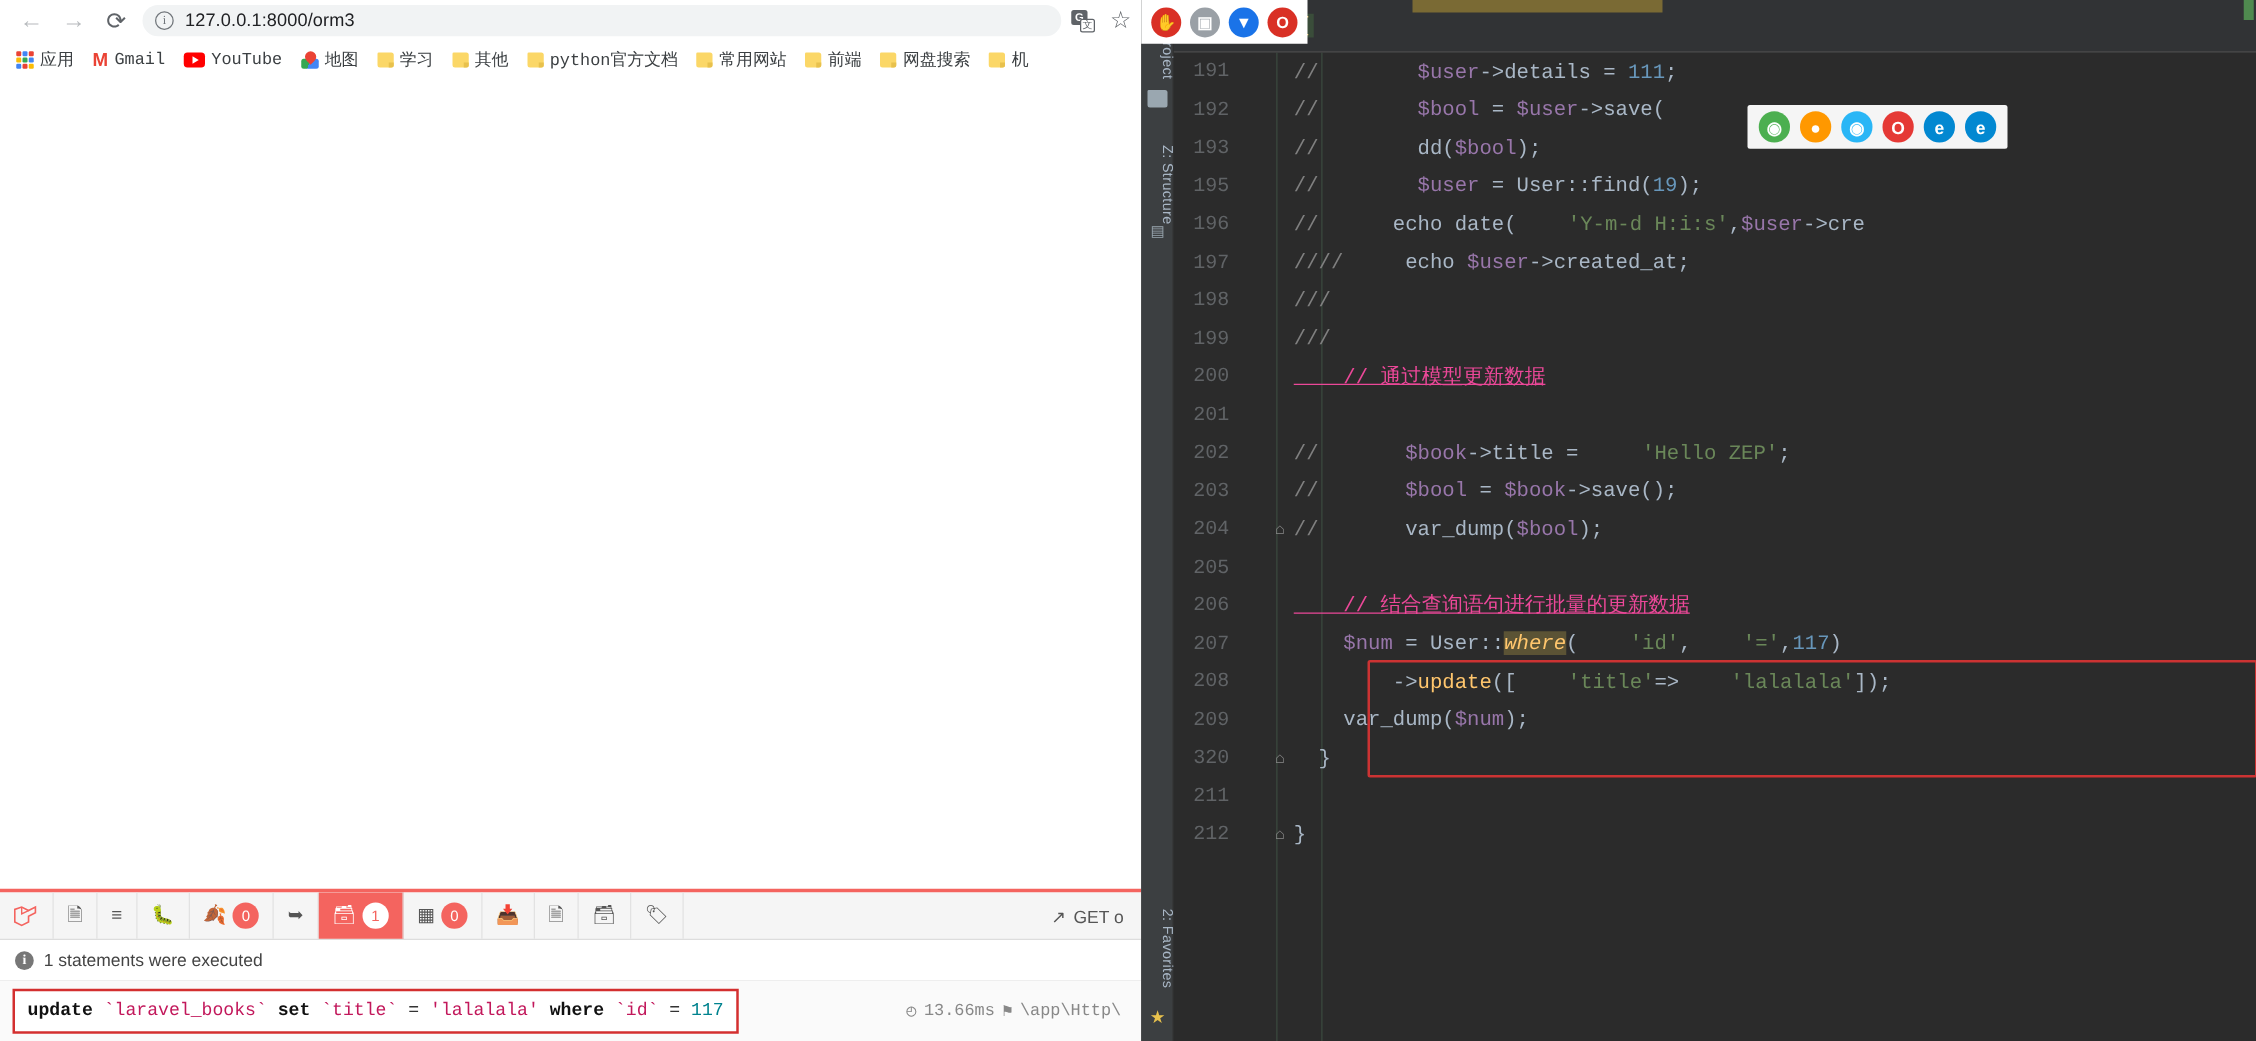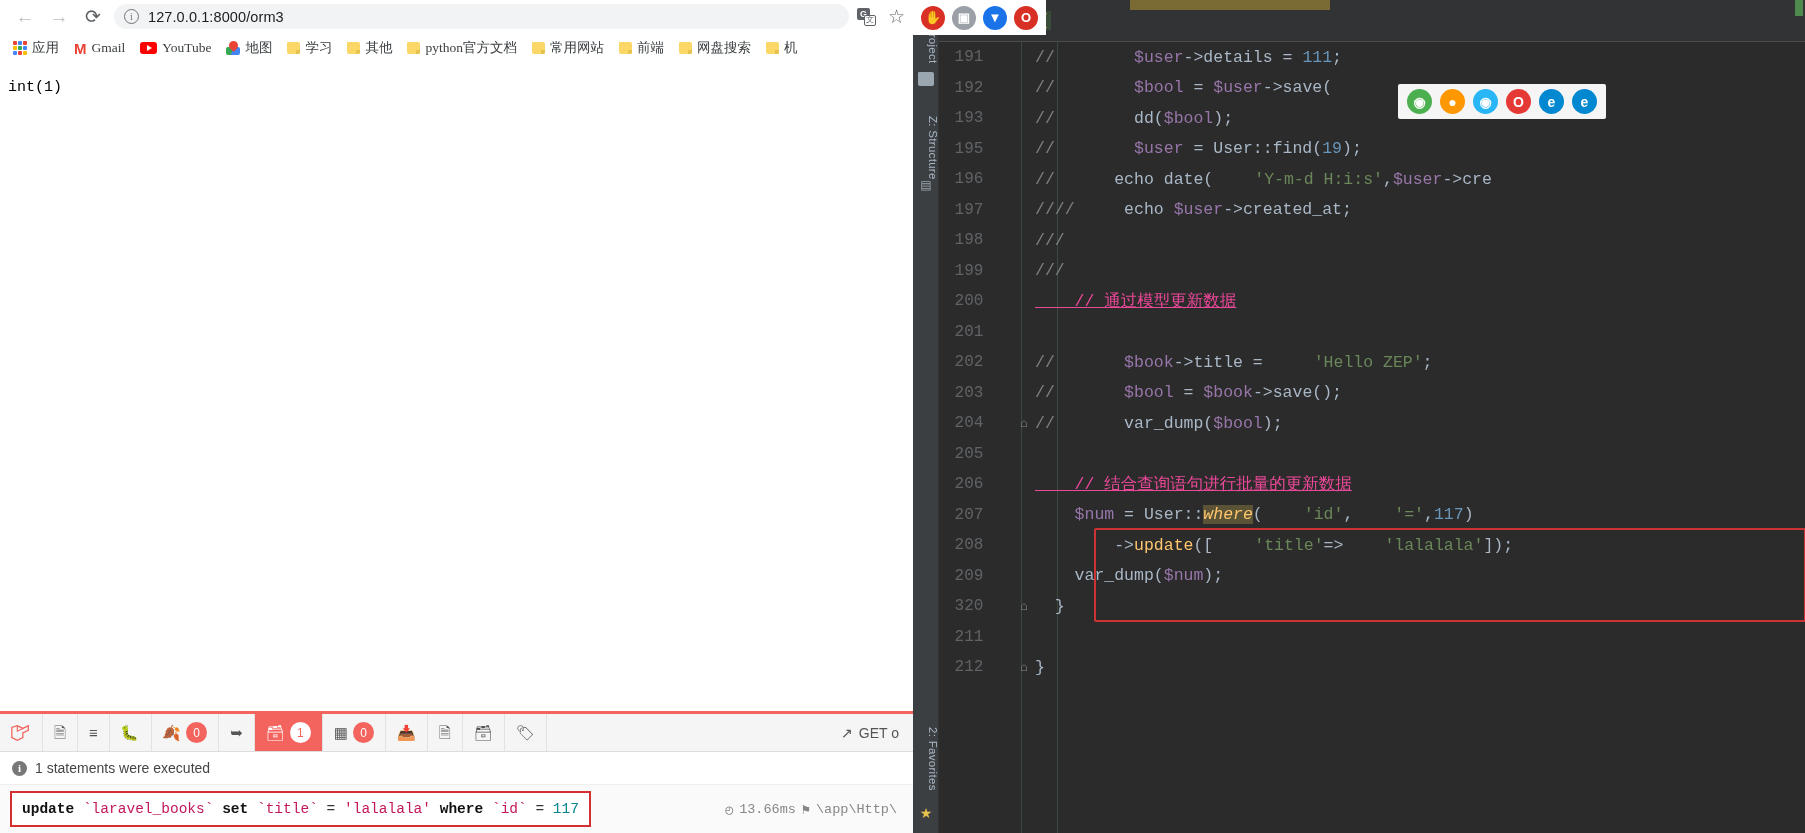--- a/index.html
+++ b/index.html
@@ -29,21 +29,21 @@
               line-height:12px; }
   .tr-ic .b { position:absolute; right:0; bottom:0; width:12px; height:11px; background:#fff;
               border:1.4px solid #5f6368; border-radius:2px; font-size:8px; color:#5f6368;
               text-align:center; line-height:8px; }
   .star { font-size:19px; color:#5f6368; line-height:1; }
 
   .bookmarks { height:30px; display:flex; align-items:center; gap:3px; padding:0 7px;
                background:#fff; white-space:nowrap; overflow:hidden; }
   .bm { display:flex; align-items:center; gap:5px; padding:3px 6px; border-radius:4px;
         font-size:13.5px; color:#3c4043; flex:0 0 auto; }
-  .bm .lbl { font-family:Liberation Serif, serif; }
+  .bm .lbl { font-family:Liberation Mono, monospace; }
   .grid9 { width:14px; height:14px; display:grid; grid-template-columns:repeat(3,1fr);
            grid-template-rows:repeat(3,1fr); gap:1.5px; }
   .grid9 i { display:block; border-radius:1px; }
   .folder { width:13px; height:12px; background:#fbd767; border-radius:1px 2px 2px 2px;
             position:relative; }
   .folder:after { content:""; position:absolute; right:0; bottom:0; width:4px; height:4px;
                   background:#e8c14d; border-radius:0 0 2px 0; }
   .gmail-m { font-size:15px; font-weight:bold; color:#ea4335; font-family:"Liberation Sans",sans-serif;
              line-height:1; }
   .yt { width:17px; height:12px; background:#ff0000; border-radius:3px; position:relative; }
@@ -225,21 +225,20 @@
         <span class="folder"></span>
         <span class="lbl">网盘搜索</span>
       </div>
       <div class="bm">
         <span class="folder"></span>
         <span class="lbl">机</span>
       </div>
     </div>
 
     <div class="page">
-      <div class="page-text">int(1)</div>
 
       <div class="debugbar">
         <div class="db-tabs">
 
           <div class="db-tab brand">
             <svg width="22" height="22" viewBox="0 0 24 24">
               <path d="M2 6 L2 17 L8 20 L14 17 L14 12 L20 9 L20 4 L14 7 L8 4 Z" fill="none" stroke="#f4645f" stroke-width="1.4"></path>
               <path d="M8 4 L8 10 L14 7" fill="none" stroke="#f4645f" stroke-width="1.2"></path>
             </svg>
           </div>

